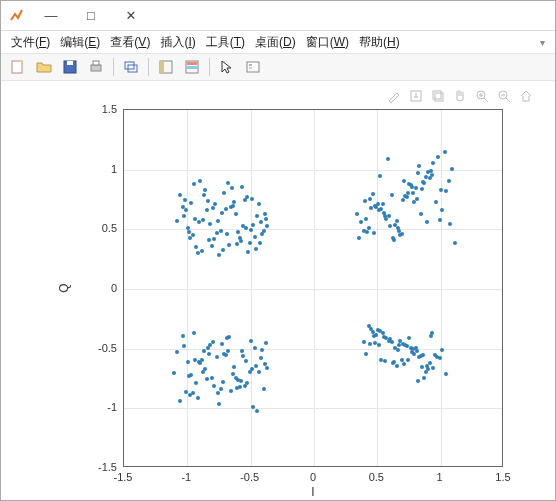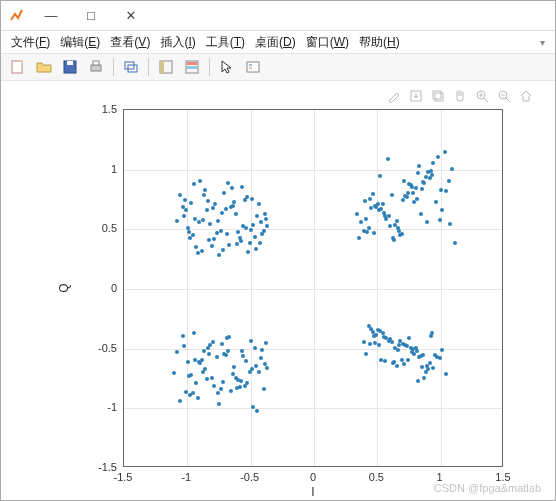--- a/index.html
+++ b/index.html
@@ -459,16 +459,15 @@
         <div class="tick-y" style="top: 266.667px;">-0.5</div>
         <div class="tick-y" style="top: 207px;">0</div>
         <div class="tick-y" style="top: 147.333px;">0.5</div>
         <div class="tick-y" style="top: 87.6667px;">1</div>
         <div class="tick-y" style="top: 28px;">1.5</div>
       </div>
 
     <div class="ylabel">Q</div>
     <div class="xlabel">I</div>
 
-    <div class="watermark">CSDN @fpga&amp;matlab</div>
   </div>
 
 </div>
 
 </body></html>

